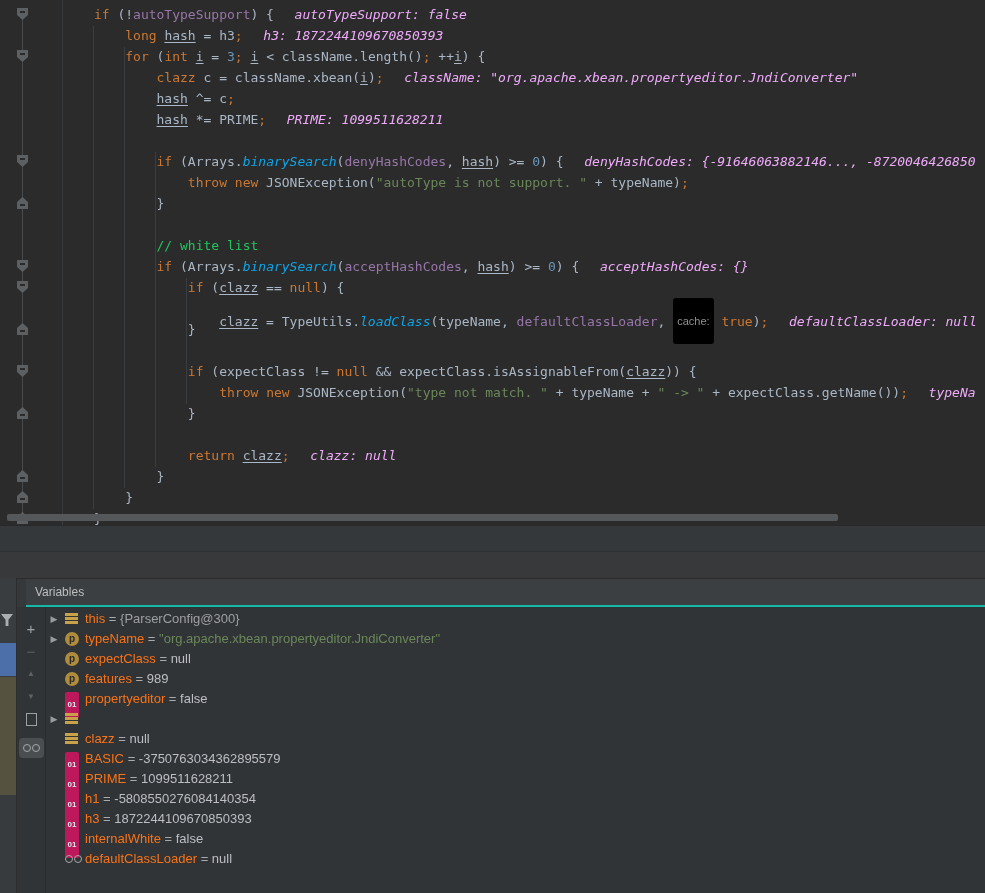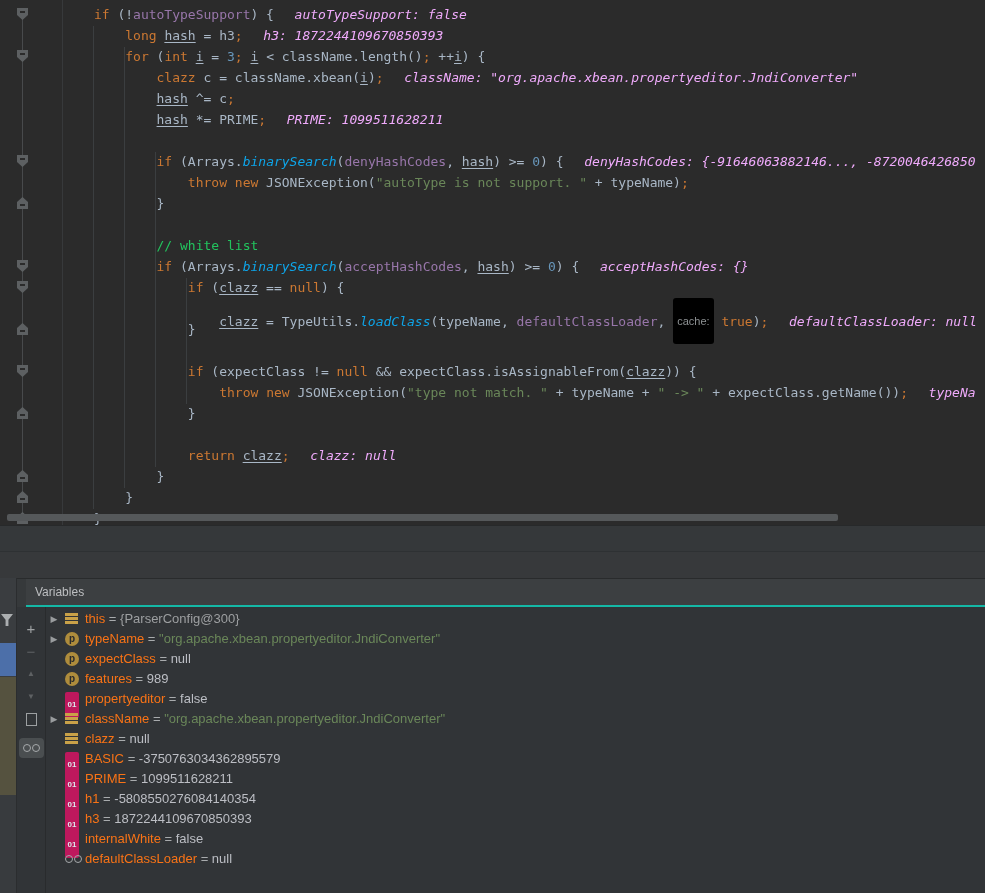--- a/index.html
+++ b/index.html
@@ -187,21 +187,21 @@
         </span>
       </div>
     </div>
 
   <div id="vars-tree">
       <div class="var-row" style="top: 2px;"><span class="var-arrow">▶</span><span class="var-icon ic-bars"></span><span class="var-text"><span class="var-name">this</span><span class="var-eq"> = </span><span class="var-value val-ref">{ParserConfig@300}</span></span></div>
       <div class="var-row" style="top: 22px;"><span class="var-arrow">▶</span><span class="var-icon ic-p">p</span><span class="var-text"><span class="var-name">typeName</span><span class="var-eq"> = </span><span class="var-value val-str">"org.apache.xbean.propertyeditor.JndiConverter"</span></span></div>
       <div class="var-row" style="top: 42px;"><span class="var-icon ic-p">p</span><span class="var-text"><span class="var-name">expectClass</span><span class="var-eq"> = </span><span class="var-value val-plain">null</span></span></div>
       <div class="var-row" style="top: 62px;"><span class="var-icon ic-p">p</span><span class="var-text"><span class="var-name">features</span><span class="var-eq"> = </span><span class="var-value val-plain">989</span></span></div>
       <div class="var-row" style="top: 82px;"><span class="var-icon ic-01">01</span><span class="var-text"><span class="var-name">propertyeditor</span><span class="var-eq"> = </span><span class="var-value val-plain">false</span></span></div>
-      <div class="var-row" style="top: 102px;"><span class="var-arrow">▶</span><span class="var-icon ic-bars"></span><span class="var-text"><span class="var-name">className</span><span class="var-eq"> = </span><span class="var-value val-str">"org.apache.xbean.propertyeditor.JndiConverter"</span></span></div>
+      <div class="var-row" style="top: 102px;"><span class="var-arrow">▶</span><span class="var-icon ic-bars"></span></div>
       <div class="var-row" style="top: 122px;"><span class="var-icon ic-bars"></span><span class="var-text"><span class="var-name">clazz</span><span class="var-eq"> = </span><span class="var-value val-plain">null</span></span></div>
       <div class="var-row" style="top: 142px;"><span class="var-icon ic-01">01</span><span class="var-text"><span class="var-name">BASIC</span><span class="var-eq"> = </span><span class="var-value val-plain">-3750763034362895579</span></span></div>
       <div class="var-row" style="top: 162px;"><span class="var-icon ic-01">01</span><span class="var-text"><span class="var-name">PRIME</span><span class="var-eq"> = </span><span class="var-value val-plain">1099511628211</span></span></div>
       <div class="var-row" style="top: 182px;"><span class="var-icon ic-01">01</span><span class="var-text"><span class="var-name">h1</span><span class="var-eq"> = </span><span class="var-value val-plain">-5808550276084140354</span></span></div>
       <div class="var-row" style="top: 202px;"><span class="var-icon ic-01">01</span><span class="var-text"><span class="var-name">h3</span><span class="var-eq"> = </span><span class="var-value val-plain">1872244109670850393</span></span></div>
       <div class="var-row" style="top: 222px;"><span class="var-icon ic-01">01</span><span class="var-text"><span class="var-name">internalWhite</span><span class="var-eq"> = </span><span class="var-value val-plain">false</span></span></div>
       <div class="var-row" style="top: 242px;"><span class="var-icon ic-glasses"><i></i><i></i></span><span class="var-text"><span class="var-name">defaultClassLoader</span><span class="var-eq"> = </span><span class="var-value val-plain">null</span></span></div>
     </div>
 
 </div>

